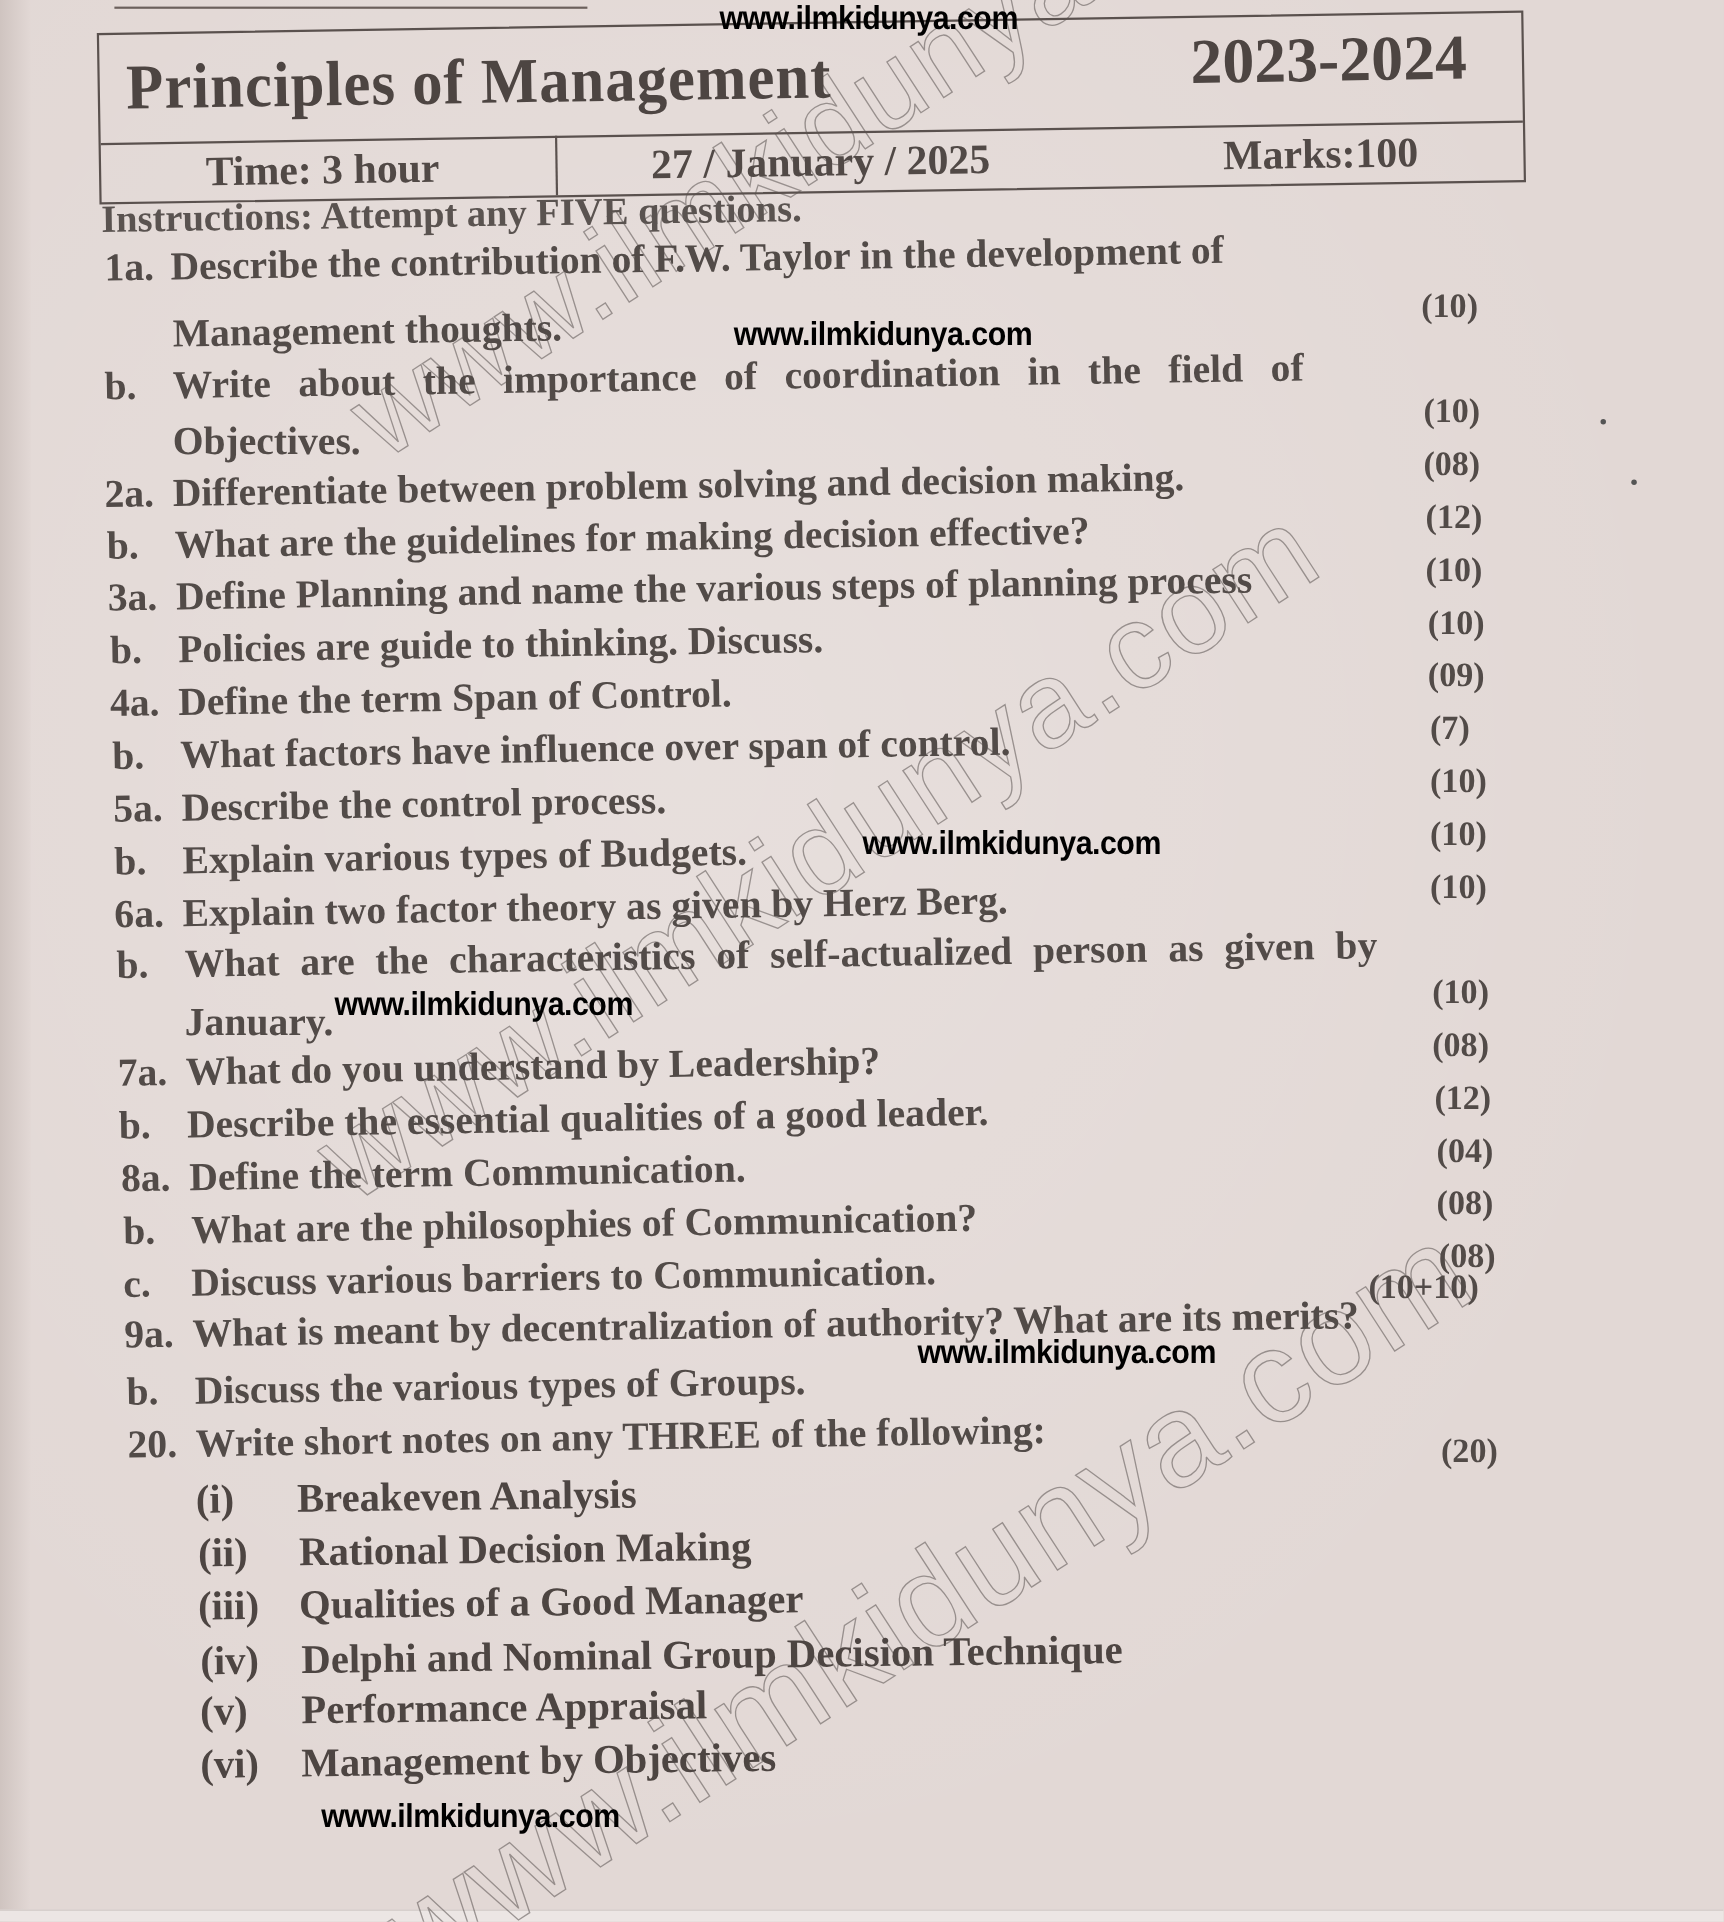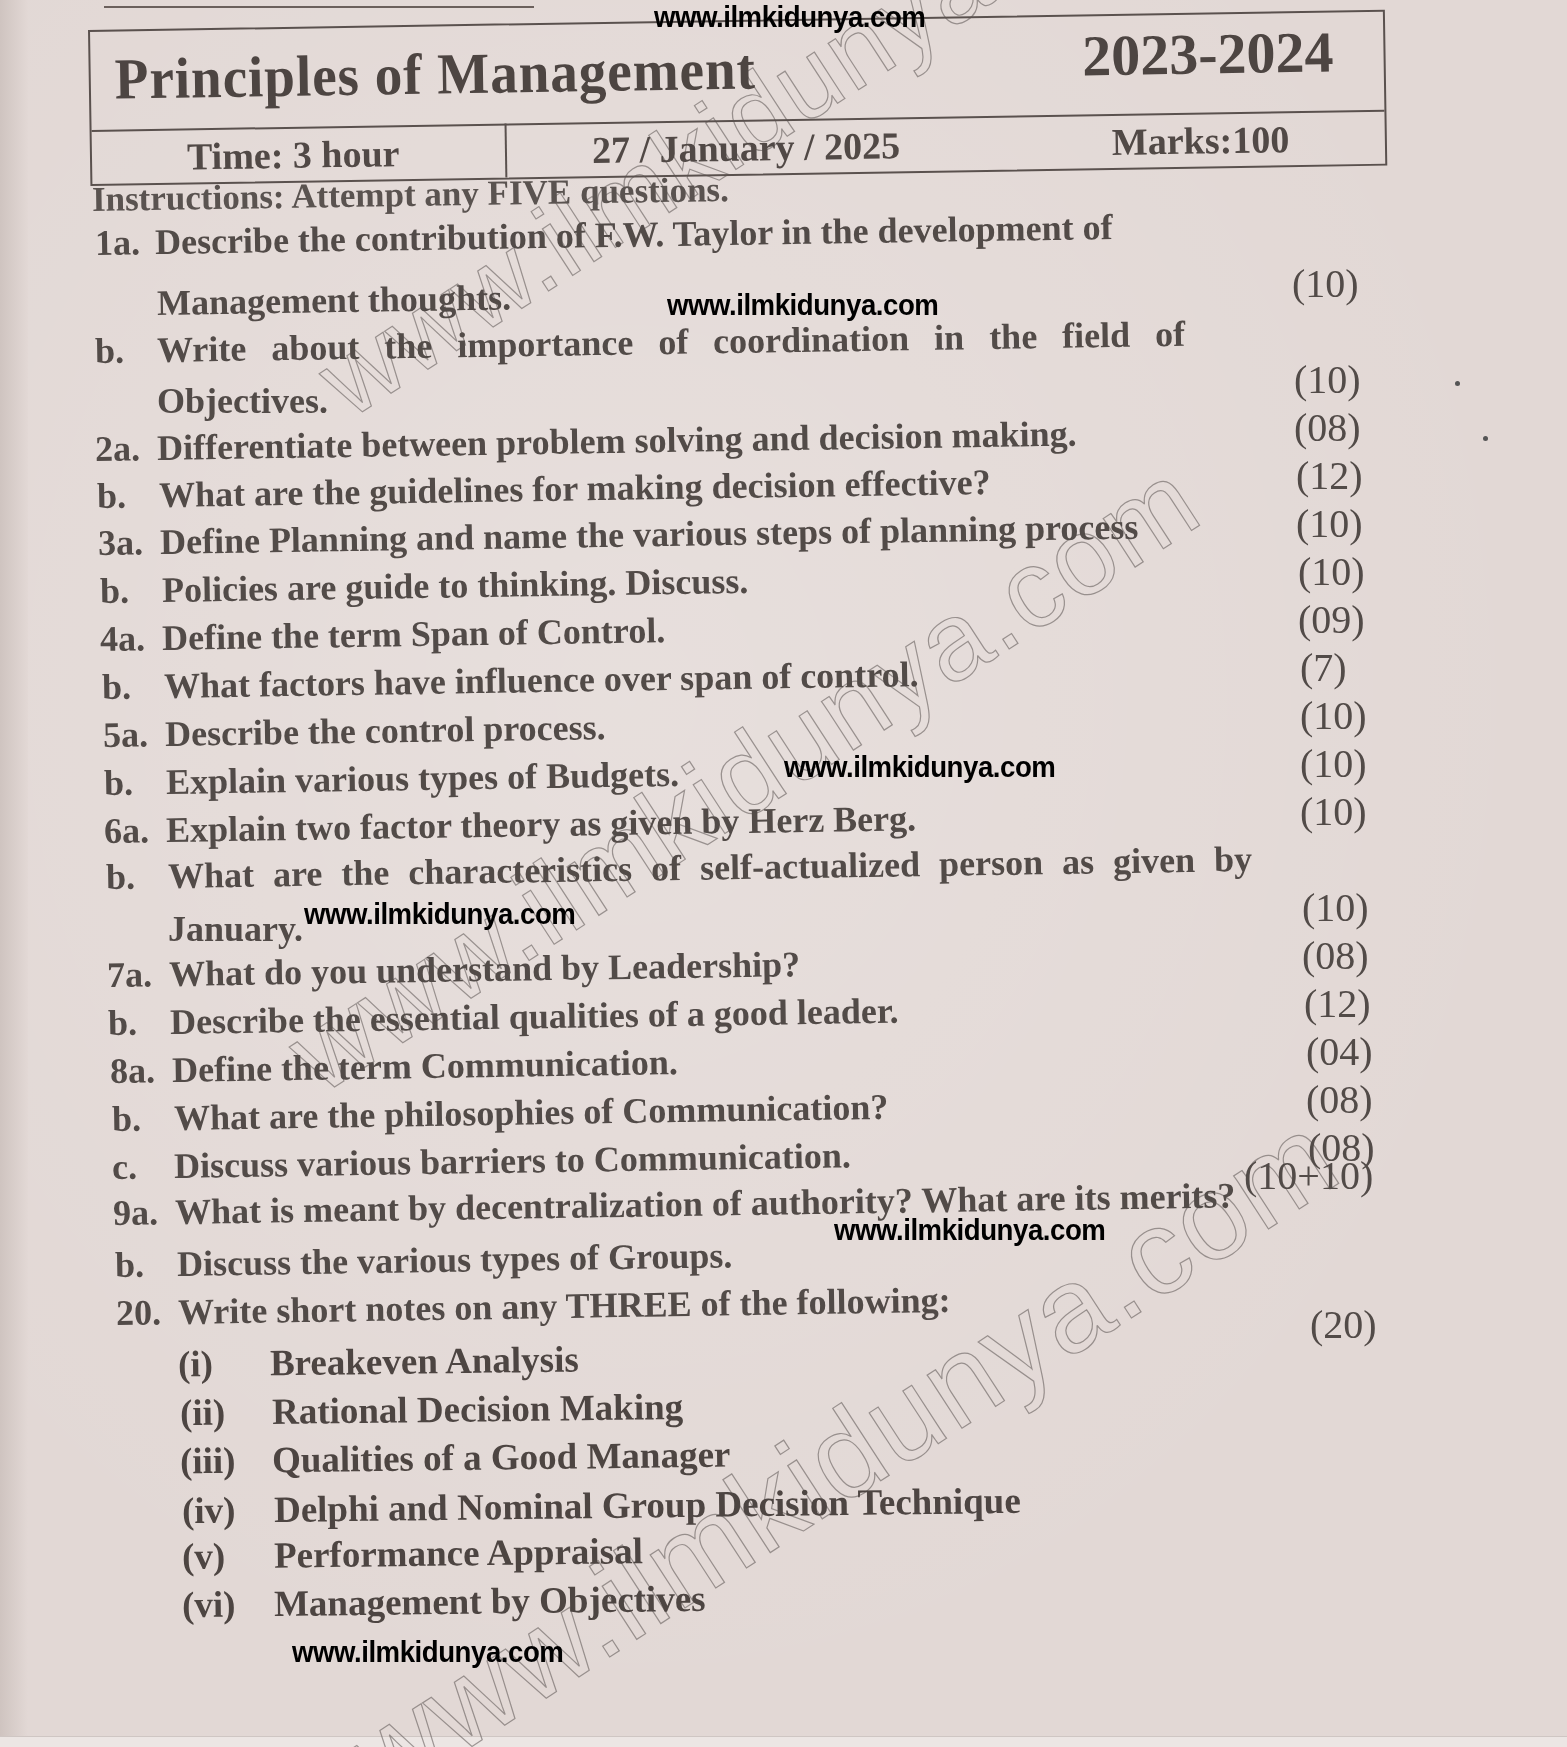--- a/index.html
+++ b/index.html
@@ -41,21 +41,21 @@
   .header-vdivider { position:absolute; left:413px; top:98px; bottom:0; border-left:2px solid #5a514e; }
   .header-cell { position:absolute; top:104px; font-size:38px; font-weight:bold; color:#514946; }
   .instructions { position:absolute; left:92px; top:180px; font-size:35px; font-weight:bold; color:#5a5350; transform:rotate(-0.9deg); transform-origin:left; }
   .q-line {
     position:absolute; font-size:36px; font-weight:bold; color:#524b48; white-space:nowrap;
     transform-origin:left center;
   }
   .q-num { display:inline-block; min-width:60px; }
   .q-sub { display:inline-block; width:62px; }
   .marks {
-    position:absolute; font-size:40px; font-weight:normal; color:#524b48; white-space:nowrap;
+    position:absolute; font-size:31px; font-weight:bold; color:#524b48; white-space:nowrap;
   }
   .justified { display:flex; justify-content:space-between; }
   .notes-item { position:absolute; font-size:37px; font-weight:bold; color:#4d4542; white-space:nowrap; }
   .notes-item .roman { display:inline-block; width:92px; }
   .dot { position:absolute; width:5px; height:5px; border-radius:50%; background:#555; }
 </style>
 </head>
 <body>
 
 <div class="paper-shade"></div>

